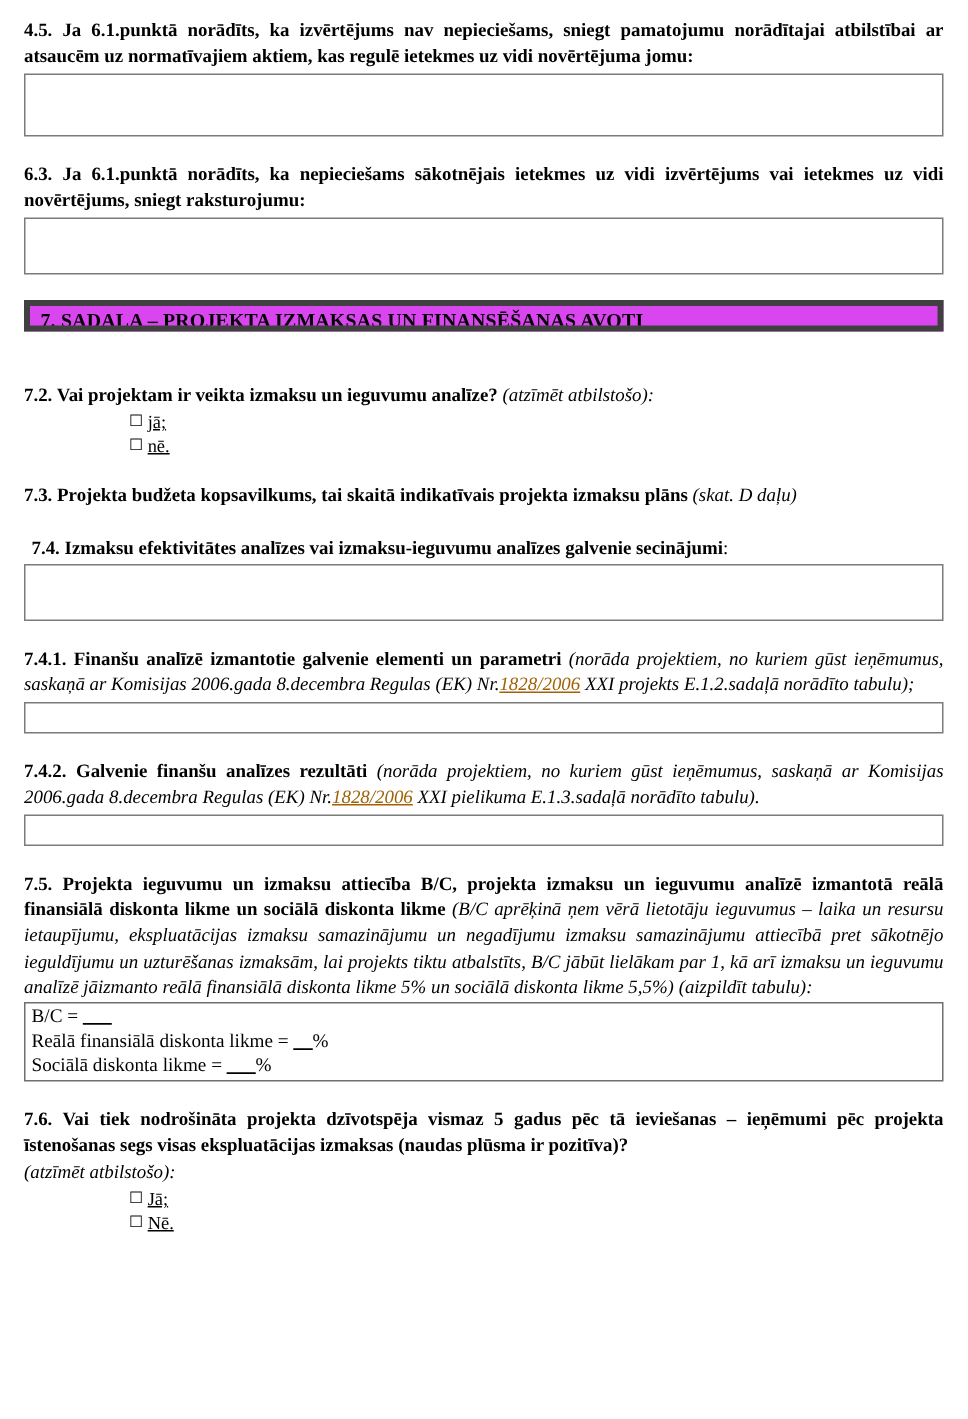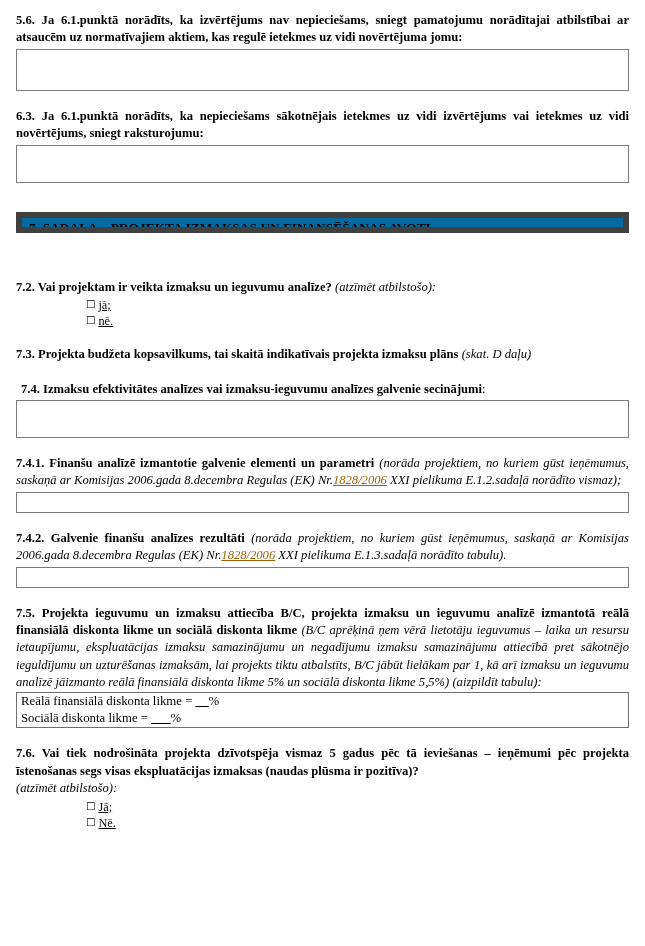--- a/index.html
+++ b/index.html
@@ -48,23 +48,23 @@
     border: 1px solid #7b7b7b;
     background: #ffffff;
     box-sizing: border-box;
     margin: 2px 16px 0 16px;
   }
   .answerbox.tall { height: 42px; }
   .answerbox.mid  { height: 38px; }
   .answerbox.short{ height: 21px; }
   
   .sectionbar {
-    margin: 12px 16px;
-    background: #0369a1;
-    border: 6px solid #404040;
+    margin: 0 16px;
+    background: #d946ef;
+    border: 4px solid #404040;
     box-sizing: border-box;
     height: 21px;
     line-height: 20px;
     font-weight: bold;
     font-size: 13.2px;
     letter-spacing: 0.15px;
     padding-left: 7px;
     white-space: nowrap;
     overflow: hidden;
   }
@@ -112,21 +112,21 @@
   .gap-md { height: 12px; }
 </style>
 </head>
 <body>
 
 <div class="page">
 
   <div class="gap-md"></div>
 
   <div class="block">
-    <p class="q"><span>5.6.</span> <span>Ja 6.1.punktā norādīts, ka izvērtējums nav nepieciešams, sniegt pamatojumu norādītajai atbilstībai ar atsaucēm uz normatīvajiem aktiem, kas regulē ietekmes uz vidi novērtējuma jomu:</span></p>
+    <p class="q"><span>4.5.</span> <span>Ja 6.1.punktā norādīts, ka izvērtējums nav nepieciešams, sniegt pamatojumu norādītajai atbilstībai ar atsaucēm uz normatīvajiem aktiem, kas regulē ietekmes uz vidi novērtējuma jomu:</span></p>
   </div>
   <div class="answerbox tall"></div>
 
   <div class="gap-lg"></div>
 
   <div class="block">
     <p class="q"><span>6.3.</span> <span>Ja 6.1.punktā norādīts, ka nepieciešams sākotnējais ietekmes uz vidi izvērtējums vai ietekmes uz vidi novērtējums, sniegt raksturojumu:</span></p>
   </div>
   <div class="answerbox mid"></div>
 
@@ -156,37 +156,38 @@
   <div class="gap-lg"></div>
 
   <div class="block" style="margin-left:21px;">
     <p class="q"><span>7.4.</span> <span>Izmaksu efektivitātes analīzes vai izmaksu-ieguvumu analīzes galvenie secinājumi</span><span class="it" style="font-style:normal;">:</span></p>
   </div>
   <div class="answerbox mid"></div>
 
   <div class="gap-lg"></div>
 
   <div class="block">
-    <p class="q"><span>7.4.1.</span> <span>Finanšu analīzē izmantotie galvenie elementi un parametri</span> <span class="it">(norāda projektiem, no kuriem gūst ieņēmumus, saskaņā ar Komisijas 2006.gada 8.decembra Regulas (EK) Nr.</span><a class="lnk it" href="#">1828/2006</a><span class="it"> XXI pielikuma E.1.2.sadaļā norādīto vismaz);</span></p>
+    <p class="q"><span>7.4.1.</span> <span>Finanšu analīzē izmantotie galvenie elementi un parametri</span> <span class="it">(norāda projektiem, no kuriem gūst ieņēmumus, saskaņā ar Komisijas 2006.gada 8.decembra Regulas (EK) Nr.</span><a class="lnk it" href="#">1828/2006</a><span class="it"> XXI projekts E.1.2.sadaļā norādīto tabulu);</span></p>
   </div>
   <div class="answerbox short"></div>
 
   <div class="gap-lg"></div>
 
   <div class="block" style="margin-left:20px;">
     <p class="q" style="margin-left:-4px;"><span>7.4.2.</span> <span>Galvenie finanšu analīzes rezultāti</span> <span class="it">(norāda projektiem, no kuriem gūst ieņēmumus, saskaņā ar Komisijas 2006.gada 8.decembra Regulas (EK) Nr.</span><a class="lnk it" href="#">1828/2006</a><span class="it"> XXI pielikuma E.1.3.sadaļā norādīto tabulu).</span></p>
   </div>
   <div class="answerbox short"></div>
 
   <div class="gap-lg"></div>
 
   <div class="block">
     <p class="q"><span>7.5.</span> <span>Projekta ieguvumu un izmaksu attiecība B/C, projekta izmaksu un ieguvumu analīzē izmantotā reālā finansiālā diskonta likme un sociālā diskonta likme</span> <span class="it">(B/C aprēķinā ņem vērā lietotāju ieguvumus – laika un resursu ietaupījumu, ekspluatācijas izmaksu samazinājumu un negadījumu izmaksu samazinājumu attiecībā pret sākotnējo ieguldījumu un uzturēšanas izmaksām, lai projekts tiktu atbalstīts, B/C jābūt lielākam par 1, kā arī izmaksu un ieguvumu analīzē jāizmanto reālā finansiālā diskonta likme 5% un sociālā diskonta likme 5,5%) (aizpildīt tabulu):</span></p>
   </div>
   <div class="bctable">
+    <div class="row"><span>B/C = </span><span class="blank">___</span><span></span></div>
     <div class="row"><span>Reālā finansiālā diskonta likme =  </span><span class="blank">__</span><span>%</span></div>
     <div class="row"><span>Sociālā diskonta likme = </span><span class="blank">___</span><span>%</span></div>
   </div>
 
   <div class="gap-lg"></div>
 
   <div class="block">
     <p class="q"><span>7.6.</span> <span>Vai tiek nodrošināta projekta dzīvotspēja vismaz 5 gadus pēc tā ieviešanas – ieņēmumi pēc projekta īstenošanas segs visas ekspluatācijas izmaksas (naudas plūsma ir pozitīva)?</span> <span class="it sp">(atzīmēt atbilstošo):</span></p>
     <ul class="optlist">
       <li><span class="cbx">☐</span><span>Jā;</span></li>

